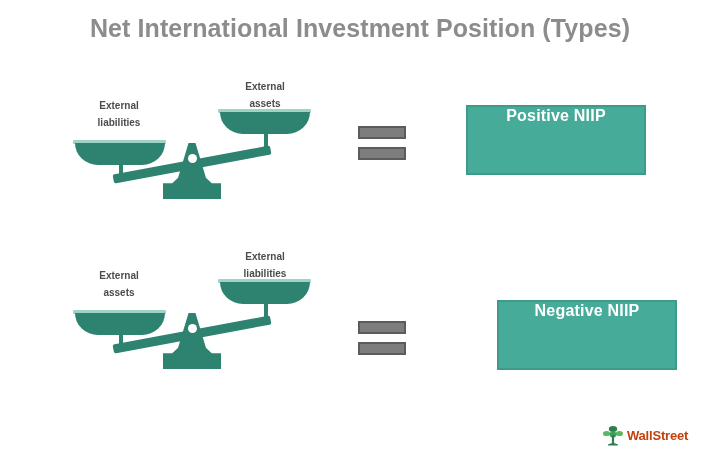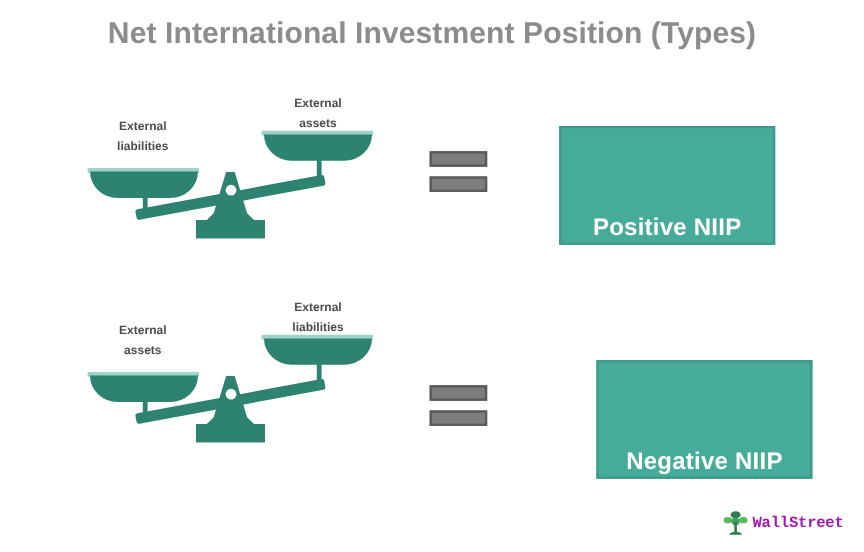--- a/index.html
+++ b/index.html
@@ -133,29 +133,29 @@
     border: 2px solid #5c5c5c;
     box-sizing: border-box;
   }
   .equals-bar.b1 { top: 0px; }
   .equals-bar.b2 { top: 21px; }
 
   
   .result-box {
     position: absolute;
     width: 180px;
-    height: 99px;
+    height: 70px;
     background: #46ac99;
     border: 2px solid #3e9b8a;
     box-sizing: border-box;
     display: flex;
-    align-items: flex-end;
+    align-items: flex-start;
     justify-content: center;
     color: #ffffff;
-    font-size: 20px;
+    font-size: 16px;
     font-weight: bold;
     letter-spacing: 0.2px;
     white-space: nowrap;
   }
   .result-1 { left: 466px; top: 105px; }
   .result-2 { left: 466px; top: 300px; margin-left: 31px; }
 
   
   .logo {
     position: absolute;
@@ -170,21 +170,21 @@
     height: 22px;
     position: relative;
     flex: 0 0 auto;
   }
   .logo-text {
     font-size: 13px;
     font-weight: bold;
     letter-spacing: -0.2px;
     white-space: nowrap;
   }
-  .logo-text .w1 { color: #a21caf; font-family: Liberation Mono, monospace; }
+  .logo-text .w1 { color: #c2410c; }
   .logo-text .w2 { color: #a21caf; padding-left: 40px; }
 </style>
 </head>
 <body>
 
 <div id="canvas">
 
   <div class="page-title">Net International Investment Position (Types)</div>
 
   <div class="scale scale-1">

